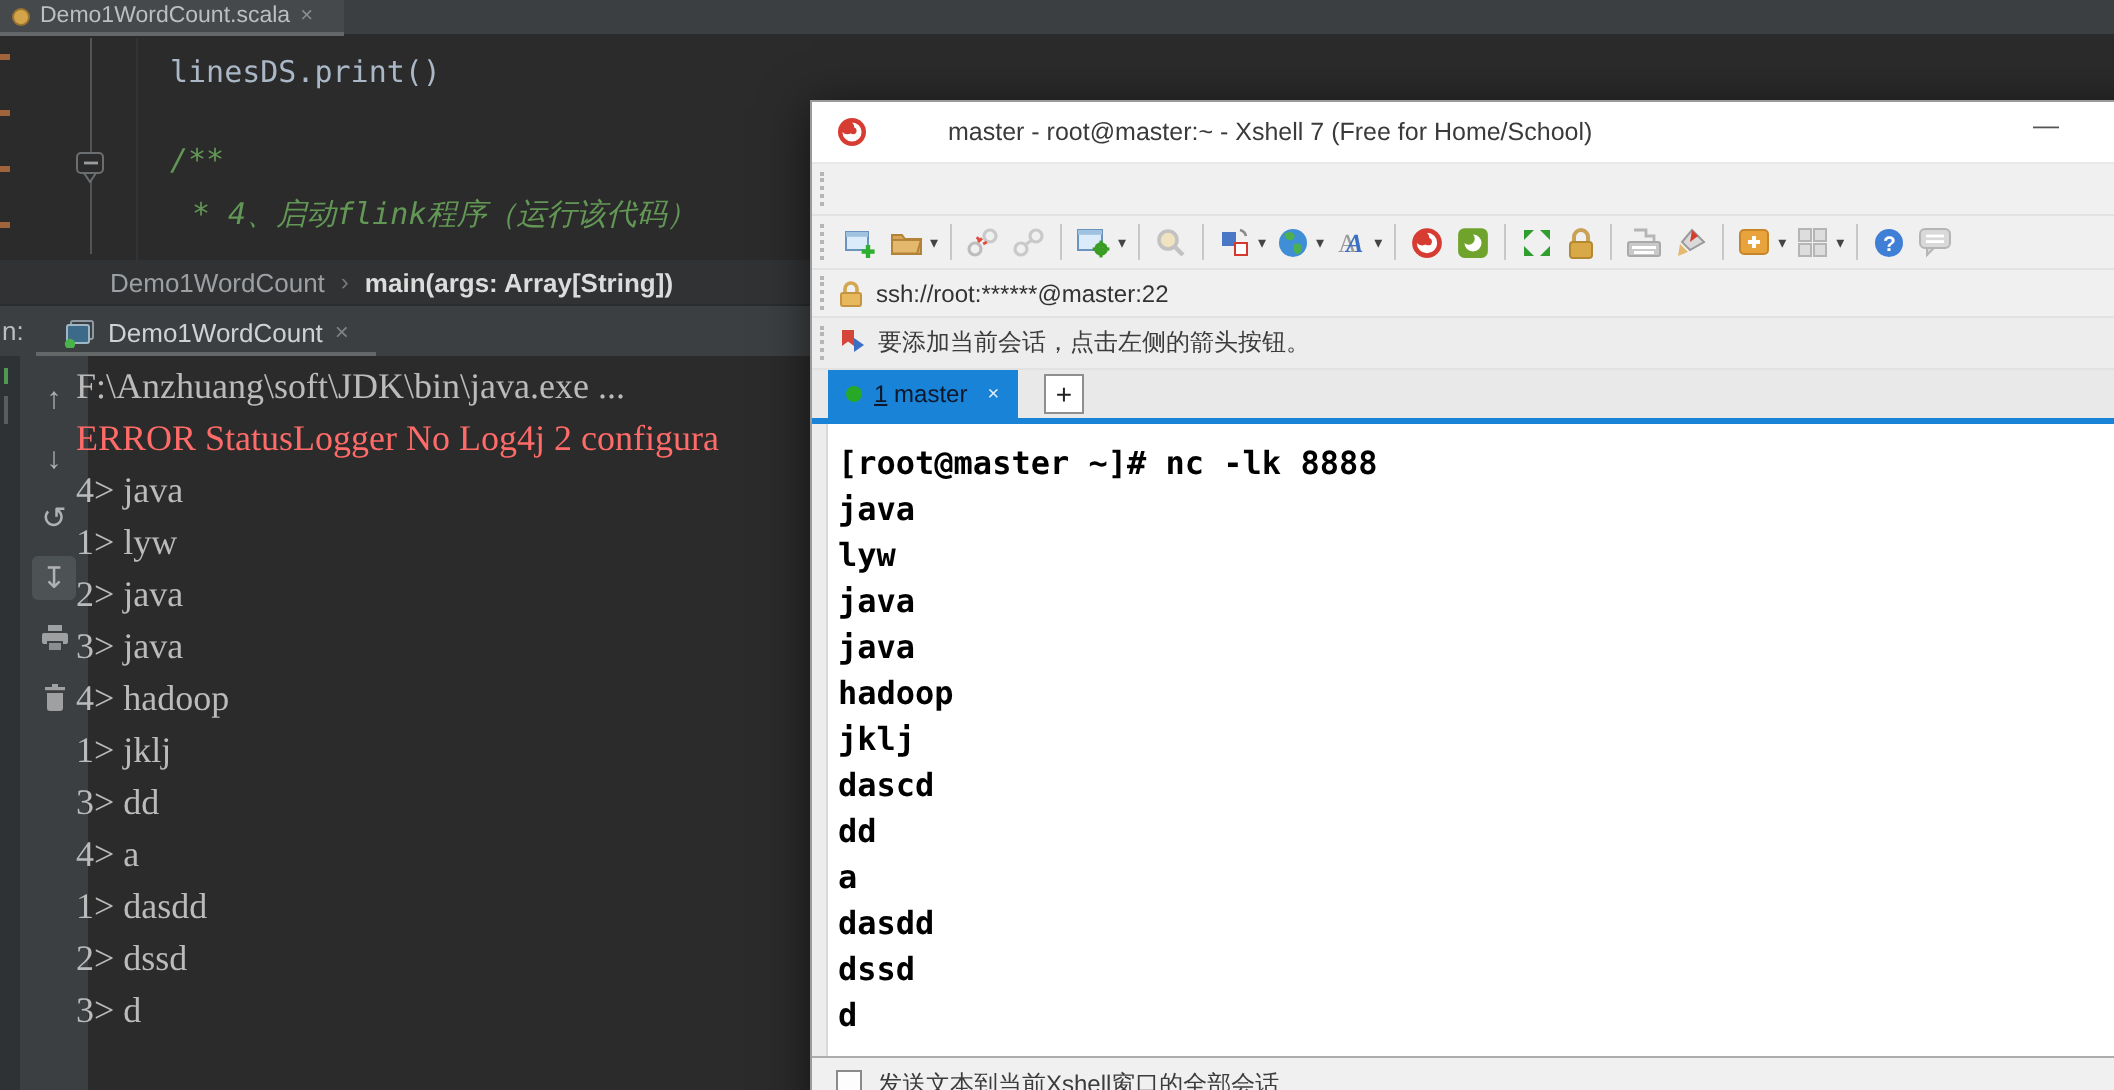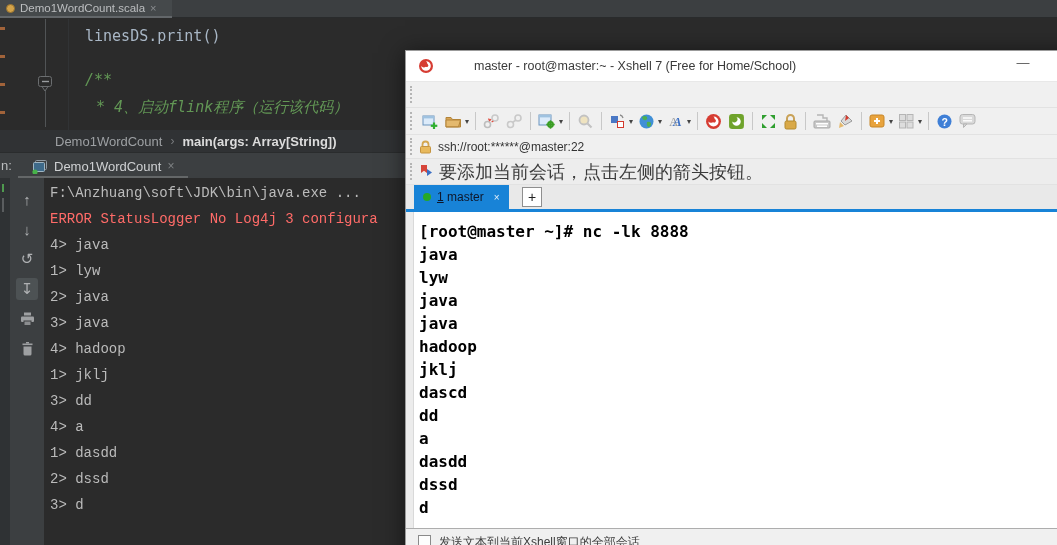--- a/index.html
+++ b/index.html
@@ -34,41 +34,41 @@
   .run-tab-close { color:#7f8284; font-size:12px; }
   .run-tab-underline { position:absolute; left:18px; bottom:0; width:170px; height:2px; background:#646768; }
 
   .ide-console { position:absolute; left:0; top:178px; width:1057px; height:367px; background:#2b2b2b; }
   .console-strip { position:absolute; left:0; top:0; width:10px; height:367px; background:#2f3234; }
   .strip-mark-green { position:absolute; left:2px; top:6px; width:2px; height:8px; background:#4f9a4f; }
   .strip-mark-gray { position:absolute; left:2px; top:20px; width:2px; height:14px; background:#5a5d5f; }
   .console-rail { position:absolute; left:10px; top:0; width:34px; height:367px; background:#3c3f41; display:flex; flex-direction:column; align-items:center; padding-top:10px; gap:8px; }
   .rail-btn { width:22px; height:22px; display:flex; align-items:center; justify-content:center; color:#afb1b3; font-size:15px; border-radius:3px; }
   .rail-btn.selected { background:#4d5254; }
-  .console-out { position:absolute; left:50px; top:2px; font-family:Liberation Mono, monospace; font-size:14px; }
+  .console-out { position:absolute; left:38px; top:2px; font-family:Liberation Serif, serif; font-size:18px; }
   .cline { height:26px; line-height:26px; white-space:pre; color:#bbbbbb; }
   .cline.t-error { color:#ff6b68; }
 
   
   .xshell { position:absolute; left:405px; top:50px; width:680px; height:520px; background:#ffffff; border:1px solid #9b9b9b; box-shadow:0 3px 22px rgba(0,0,0,.55); z-index:10; }
   .x-titlebar { position:relative; height:31px; background:#ffffff; display:flex; align-items:center; padding-left:12px; gap:8px; border-bottom:1px solid #e8e8e8; }
   .x-title { font-size:12.5px; color:#3a3a3a;margin-left:32px; }
   .x-min { position:absolute; left:602px; top:4px; width:30px; height:22px; text-align:center; color:#555; font-size:13px; }
   .x-bar { position:relative; display:flex; align-items:center; background:#f0f0f0; border-bottom:1px solid #e2e2e2; }
   .grip { width:3px; height:70%; border-left:2px dotted #b5b5b5; margin:0 6px 0 4px; }
   .x-menubar { height:26px; }
   .menu-item { font-size:12.5px; color:#111; margin-right:17px; white-space:nowrap; }
   .x-toolbar { height:27px; }
   .tool-btn { display:flex; align-items:center; justify-content:center; height:22px; padding:0 3px; }
   .tool-caret { font-size:8px; color:#444; margin:0 2px 0 0; }
   .tool-sep { width:1px; height:18px; background:#c8c8c8; margin:0 4px; }
   .x-addressbar { height:24px; }
   .x-address { font-size:12px; color:#333; margin-left:6px; }
   .x-noticebar { height:26px; background:#ededed; }
-  .x-notice { font-size:18px; color:#3c3c3c; margin-left:6px; }
+  .x-notice { font-size:12px; color:#3c3c3c; margin-left:6px; }
   .x-tabbar { position:relative; height:27px; background:#e9e9e9; border-bottom:none; }
   .x-tab { position:absolute; left:8px; top:0; height:24px; background:#1883d7; display:flex; align-items:center; gap:6px; padding:0 9px; }
   .x-tab-dot { width:8px; height:8px; border-radius:50%; background:#27a827; }
   .x-tab-label { color:#0f172a; font-size:12px; white-space:nowrap; }
   .x-tab-label .idx { text-decoration:underline; }
   .x-tab-close { color:#e6f0fa; font-size:10px; margin-left:4px; }
   .x-tab-add { position:absolute; left:116px; top:2px; width:20px; height:20px; background:#ffffff; border:1px solid #8f8f8f; color:#222; font-size:14px; line-height:18px; text-align:center; }
   .x-tab-underline { position:absolute; left:0; bottom:0; width:100%; height:3px; background:#1883d7; }
   .x-terminal { position:relative; height:316px; background:#ffffff; }
   .term-gutter { position:absolute; left:0; top:0; width:8px; height:100%; background:#ececec; border-right:1px solid #d9d9d9; }
@@ -150,21 +150,21 @@
       <div class="rail-btn">
         <svg width="13" height="14" viewBox="0 0 13 14">
           <rect x="1.5" y="1.5" width="10" height="1.6" fill="#9ea0a2"></rect>
           <rect x="5" y="0" width="3" height="1.5" fill="#9ea0a2"></rect>
           <path d="M2.5 4.5 H10.5 V12 a1.5 1.5 0 0 1 -1.5 1.5 H4 A1.5 1.5 0 0 1 2.5 12 Z" fill="#9ea0a2"></path>
         </svg>
       </div>
     </div>
     <div class="console-out">
         <div class="cline t-path">F:\Anzhuang\soft\JDK\bin\java.exe ...</div>
-        <div class="cline t-error">ERROR StatusLogger No Log4j 3 configura</div>
+        <div class="cline t-error">ERROR StatusLogger No Log4j 2 configura</div>
         <div class="cline t-out">4&gt; java</div>
         <div class="cline t-out">1&gt; lyw</div>
         <div class="cline t-out">2&gt; java</div>
         <div class="cline t-out">3&gt; java</div>
         <div class="cline t-out">4&gt; hadoop</div>
         <div class="cline t-out">1&gt; jklj</div>
         <div class="cline t-out">3&gt; dd</div>
         <div class="cline t-out">4&gt; a</div>
         <div class="cline t-out">1&gt; dasdd</div>
         <div class="cline t-out">2&gt; dssd</div>

